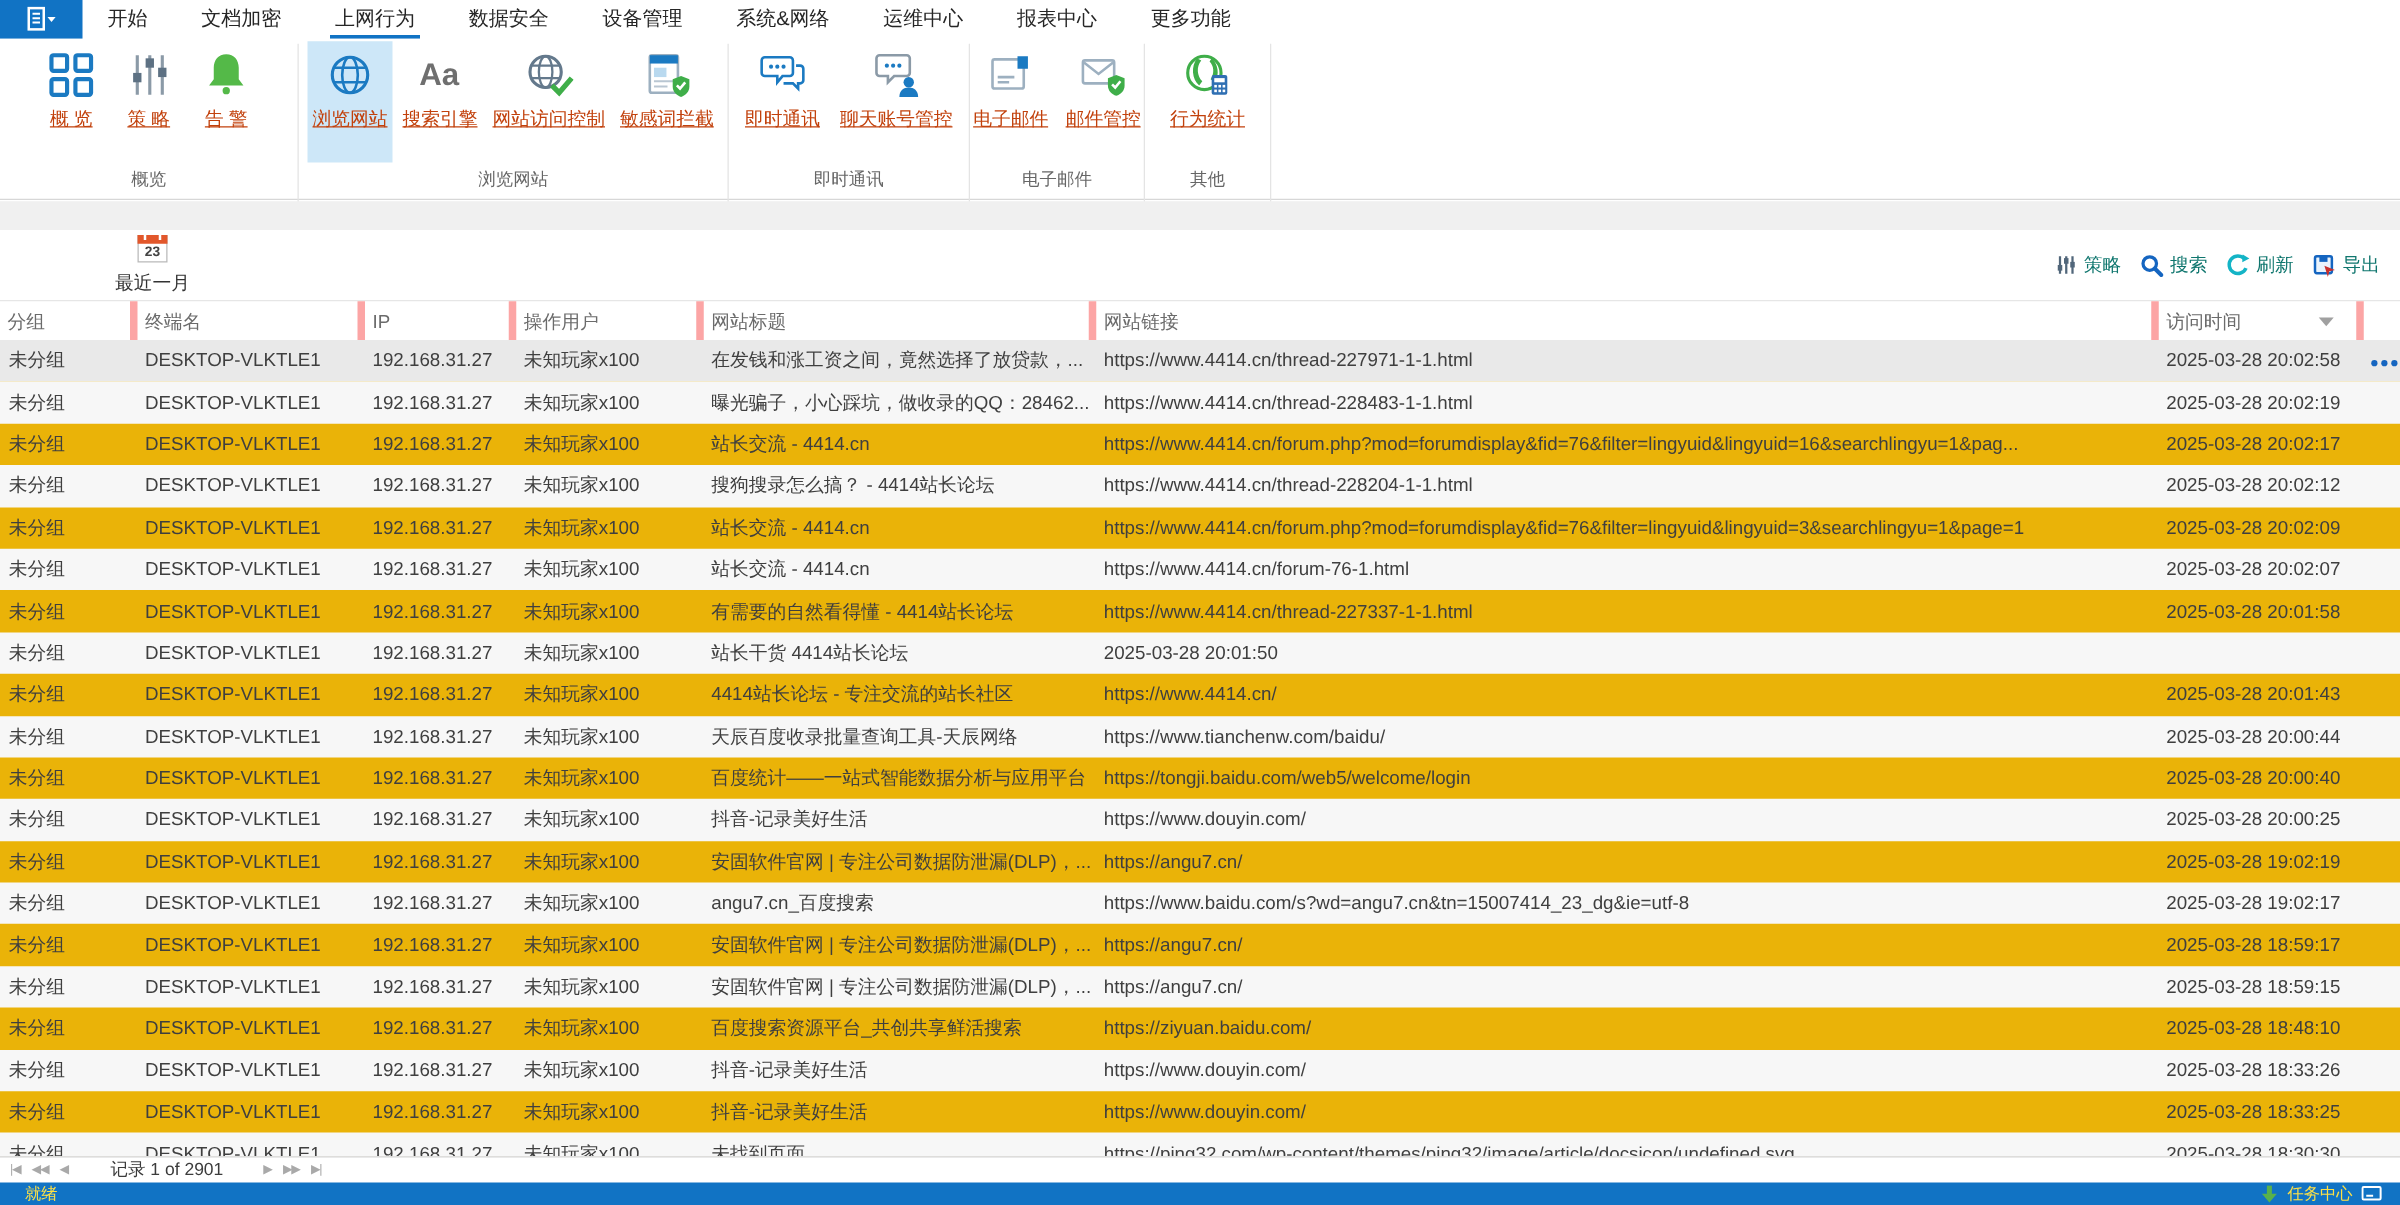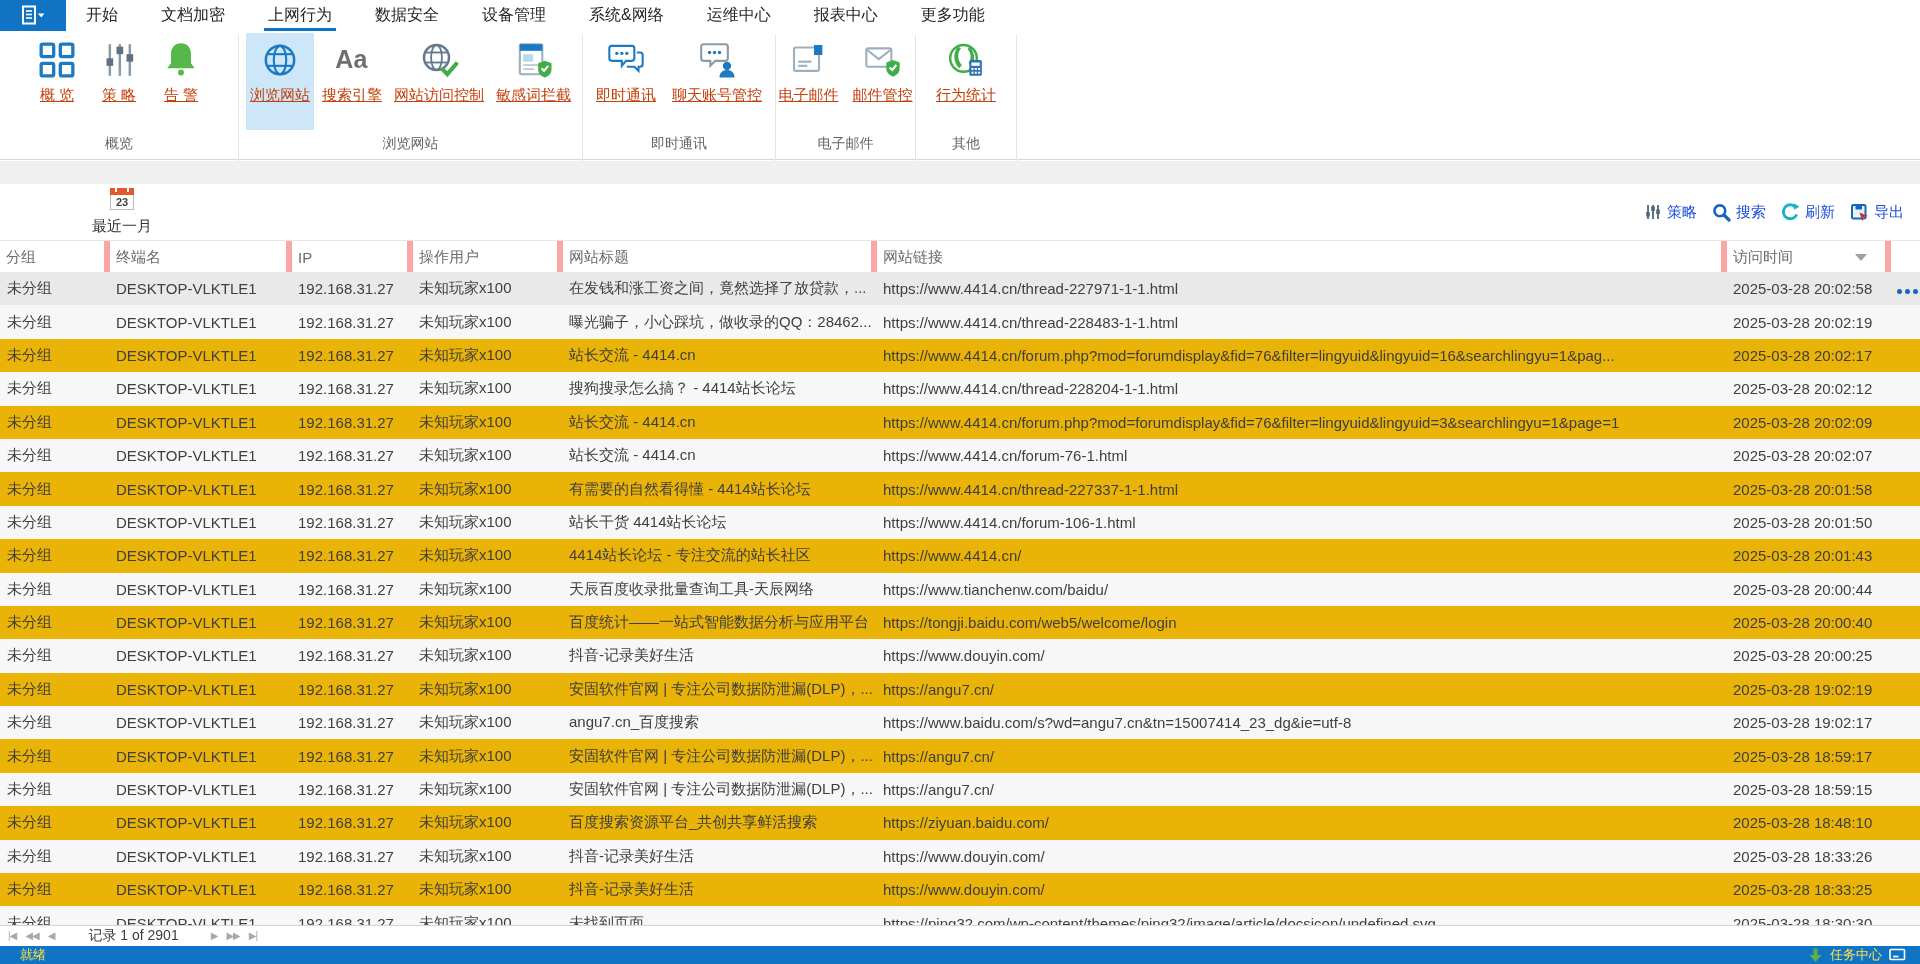--- a/index.html
+++ b/index.html
@@ -30,21 +30,21 @@
 
   
   .toolbar { position:absolute; top:184px; left:0; width:100%; height:56px; background:#fff; display:flex; align-items:center; }
   .datefilter { display:flex; align-items:center; margin-left:92px; gap:7px; cursor:pointer;flex-direction:column; }
   .datefilter .dlabel { font-size:15px; color:#333; }
   .cal { position:relative; width:24px; height:22px; border:1px solid #b9b9b9; background:#fff; display:inline-block; }
   .cal .cal-top { position:absolute; top:-1px; left:-1px; right:-1px; height:7px; background:#e2572b; display:flex; justify-content:space-around; align-items:center; }
   .cal .cal-top i { width:2px; height:4px; background:#fff; margin-top:-4px; }
   .cal .cal-num { position:absolute; left:0; right:0; top:6px; bottom:0; display:flex; align-items:center; justify-content:center; font-size:11px; font-weight:bold; color:#444; }
   .toolactions { margin-left:auto; margin-right:16px; display:flex; align-items:center; gap:15px; }
-  .toolbtn { display:flex; align-items:center; gap:5px; font-size:15px; color:#1d4ed8; cursor:pointer; white-space:nowrap; }
+  .toolbtn { display:flex; align-items:center; gap:5px; font-size:15px; color:#0f766e; cursor:pointer; white-space:nowrap; }
 
   
   .grid { display:grid; grid-template-columns:110px 182px 121px 150px 314px 850px 164px 29px; }
   .thead { position:absolute; top:240px; left:0; width:1920px; height:32px; background:#fff; border-top:1px solid #e6e6e6; align-items:center; }
   .th { height:32px; display:flex; align-items:center; padding-left:6px; font-size:15px; color:#6b6b6b; border-right:6px solid #fca5a5; white-space:nowrap; overflow:hidden; position:relative; cursor:pointer; }
   .th.last { border-right:none; }
   .caret { position:absolute; right:18px; top:13px; width:0; height:0; border-left:6px solid transparent; border-right:6px solid transparent; border-top:7px solid #a0a0a0; }
   .tbody { position:absolute; top:272px; left:0; width:1920px; height:653px; overflow:hidden; background:#eab308; }
   .row { height:33.4px; align-items:center; cursor:pointer; }
   .row:nth-child(even) { background:#f7f7f7; }
@@ -413,21 +413,20 @@
           
         </div>
       </div>
 
       <div class="row grid">
         <div class="cell c-group">未分组</div>
         <div class="cell">DESKTOP-VLKTLE1</div>
         <div class="cell">192.168.31.27</div>
         <div class="cell">未知玩家x100</div>
         <div class="cell">站长干货  4414站长论坛</div>
-        <div class="cell">https://www.4414.cn/forum-106-1.html</div>
         <div class="cell c-time">2025-03-28 20:01:50</div>
         <div class="cell c-more">
           
         </div>
       </div>
 
       <div class="row grid">
         <div class="cell c-group">未分组</div>
         <div class="cell">DESKTOP-VLKTLE1</div>
         <div class="cell">192.168.31.27</div>

